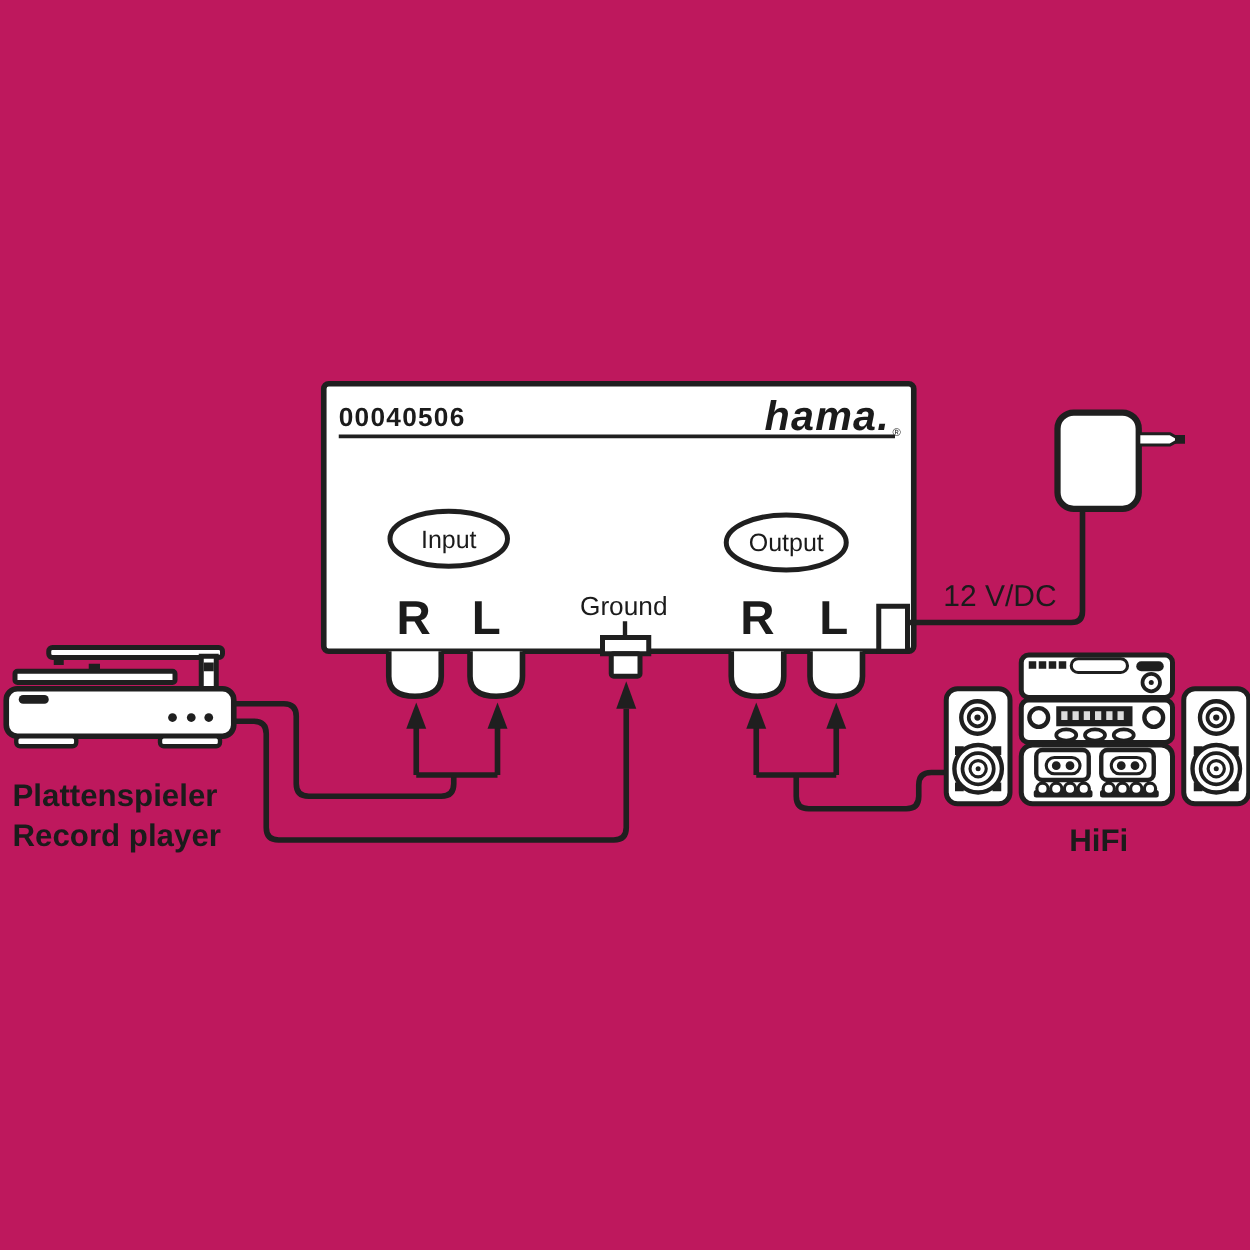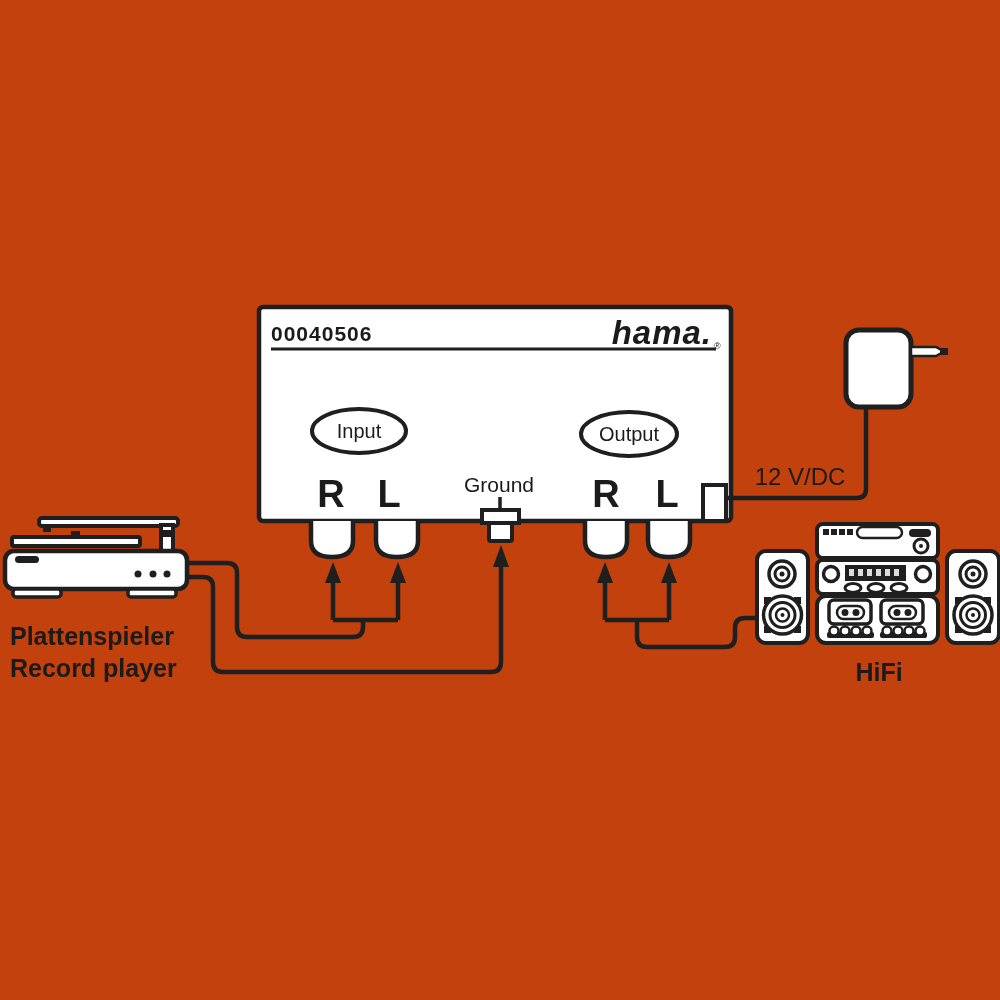--- a/index.html
+++ b/index.html
@@ -1,16 +1,16 @@
 <!DOCTYPE html>
 <html><head>
 <meta charset="utf-8">
 <style>
   html,body{margin:0;padding:0;background:#fff;}
-  .stage{width:1000px;height:1000px;background:#c2410c;position:relative;overflow:hidden;
+  .stage{width:1000px;height:1000px;background:#be185d;position:relative;overflow:hidden;
          font-family:"Liberation Sans", sans-serif;}
   svg text{fill:#1b1b1b;font-family:"Liberation Sans", sans-serif;}
   .outline{stroke:#1f1f1f;fill:#ffffff;}
   .sw5{stroke-width:5;} .sw45{stroke-width:4.5;} .sw4{stroke-width:4;}
   .sw35{stroke-width:3.5;} .sw3{stroke-width:3;} .sw25{stroke-width:2.5;}
   .cable{stroke:#1f1f1f;stroke-width:4.5;fill:none;stroke-linejoin:round;}
   .fillk{fill:#1f1f1f;stroke:none;}
   .seg{fill:#dcdcdc;stroke:none;}
   .bold{font-weight:bold;}
   .logo{font-weight:bold;font-style:italic;letter-spacing:1px;}

